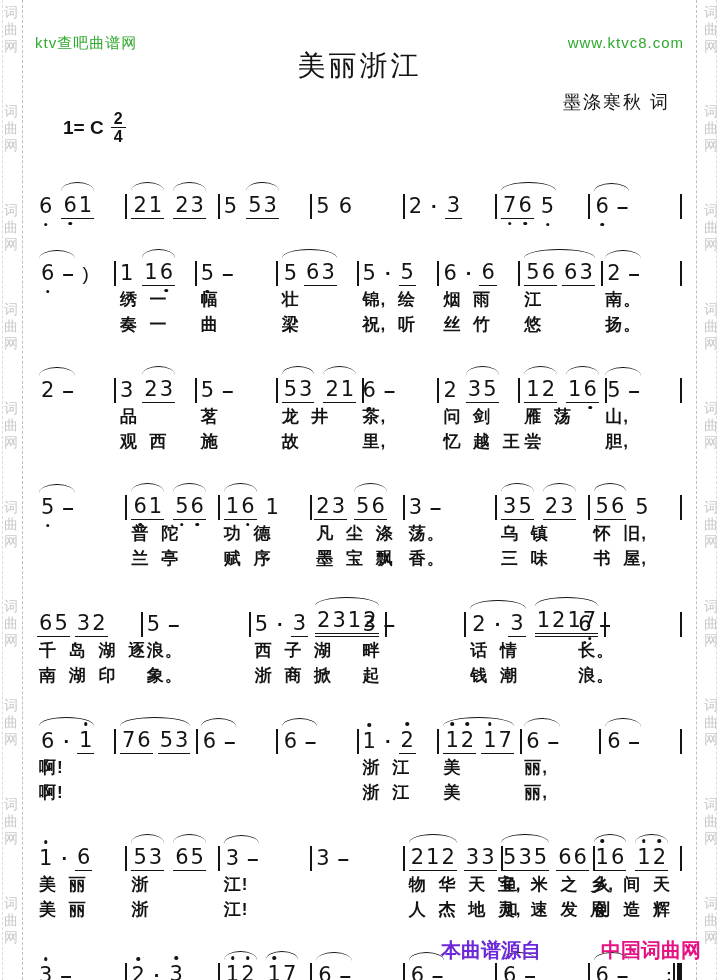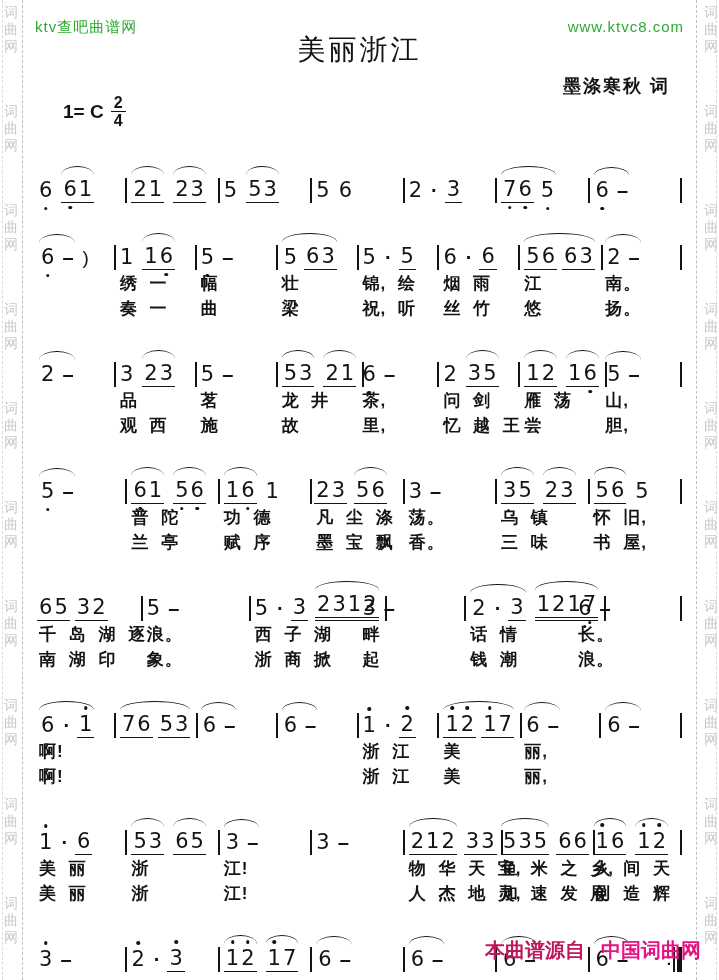--- a/index.html
+++ b/index.html
@@ -21,29 +21,29 @@
   .rail .edge{position:absolute;top:0;bottom:0;width:0;border-left:1px dashed #dcdcdc;}
   .rail.left .edge{left:2px;}
   .rail.right .edge{right:2px;}
   .wm-col{position:absolute;top:4px;left:4px;display:flex;flex-direction:column;}
   .rail.right .wm-col{left:7px;}
   .wm-group{display:flex;flex-direction:column;margin-bottom:48px;}
   .wm-ch{font-size:14px;line-height:17px;color:var(--wm);}
 
   
   #content{position:absolute;left:23px;right:23px;top:0;bottom:0;padding:14px 12px 0 12px;z-index:2;}
-  .top-links{display:flex;justify-content:space-between;align-items:flex-start;margin-top:4px;}
+  .top-links{display:flex;justify-content:space-between;align-items:flex-start;margin-top:20px;}
   .site-link{color:var(--green);font-size:15px;letter-spacing:1px;text-decoration:none;}
   .title{text-align:center;font-size:28px;font-weight:normal;letter-spacing:3px;margin-top:-6px;}
   .meta-row{display:flex;justify-content:space-between;align-items:flex-start;margin-top:4px;padding:0 14px 0 28px;}
   .keysig{display:flex;align-items:center;font-size:19px;font-weight:bold;margin-top:22px;}
   .ts{display:inline-flex;flex-direction:column;align-items:center;margin-left:7px;line-height:1;}
   .ts .tnum{font-size:16px;font-weight:bold;padding:0 3px;}
   .ts .tden{font-size:16px;font-weight:bold;border-top:1.5px solid var(--ink);padding:1px 3px 0;}
-  .credits{text-align:right;font-size:18px;font-weight:bold;line-height:1.5;letter-spacing:2px;}
+  .credits{text-align:right;font-size:18px;font-weight:normal;line-height:1.5;letter-spacing:2px;}
 
   
   #score{margin-top:16px;}
   .system{display:flex;align-items:flex-start;margin-bottom:9px;padding-right:2px;}
   .mcol{flex:1 1 0;display:flex;flex-direction:column;min-width:0;}
   .mnotes{display:flex;align-items:flex-end;padding-top:15px;min-height:43px;}
   .mcontent{display:flex;align-items:flex-end;gap:5px;flex:1;padding:0 4px 0 2px;}
   .bar{width:2px;height:25px;background:var(--ink);flex:none;}
   .note{position:relative;font-size:21px;line-height:25px;font-family:"DejaVu Sans",sans-serif;padding:0 1px;}
   .dt{position:absolute;left:50%;transform:translateX(-50%);width:3.5px;height:3.5px;border-radius:50%;background:var(--ink);}
@@ -59,22 +59,22 @@
   .slur::before{content:"";position:absolute;top:-11px;left:2px;right:2px;height:8px;
     border-top:1.8px solid var(--ink);border-radius:50% 50% 0 0 / 100% 100% 0 0;}
   .rep{display:flex;align-items:center;gap:2px;height:25px;flex:none;}
   .rep .colon{font-size:16px;font-weight:bold;line-height:25px;}
   .rep .thin{width:1.5px;height:25px;background:var(--ink);}
   .rep .thick{width:5px;height:25px;background:var(--ink);}
   .ml{font-size:17px;font-weight:bold;white-space:nowrap;padding:3px 6px 0 4px;letter-spacing:1px;word-spacing:6px;line-height:22px;}
 
   
   #footer{position:absolute;right:18px;bottom:16px;display:flex;gap:16px;align-items:baseline;z-index:3;}
-  .f-plain{font-size:20px;font-weight:bold;color:#be185d;}
-  .f-brand{font-size:20px;font-weight:bold;color:var(--pink);text-decoration:none;}
+  .f-plain{font-size:20px;font-weight:bold;color:#6d28d9;}
+  .f-brand{font-size:20px;font-weight:bold;color:var(--pink);text-decoration:none;margin-left:44px;}
 </style>
 </head>
 <body style="--green: #2eaa2e; --pink: #e61283; --wm: #c9c9c9;">
 
 <div class="rail left">
   <div class="edge"></div>
   <div class="wm-col">
       <div class="wm-group">
         <span class="wm-ch">词</span>
         <span class="wm-ch">曲</span>

